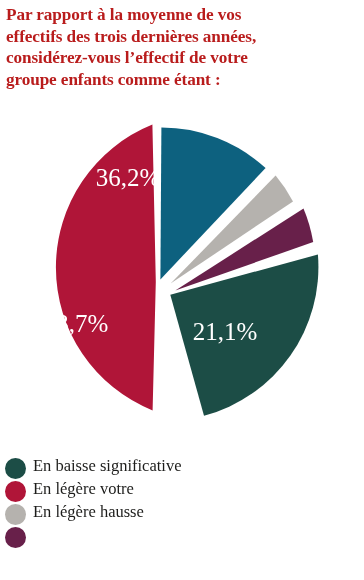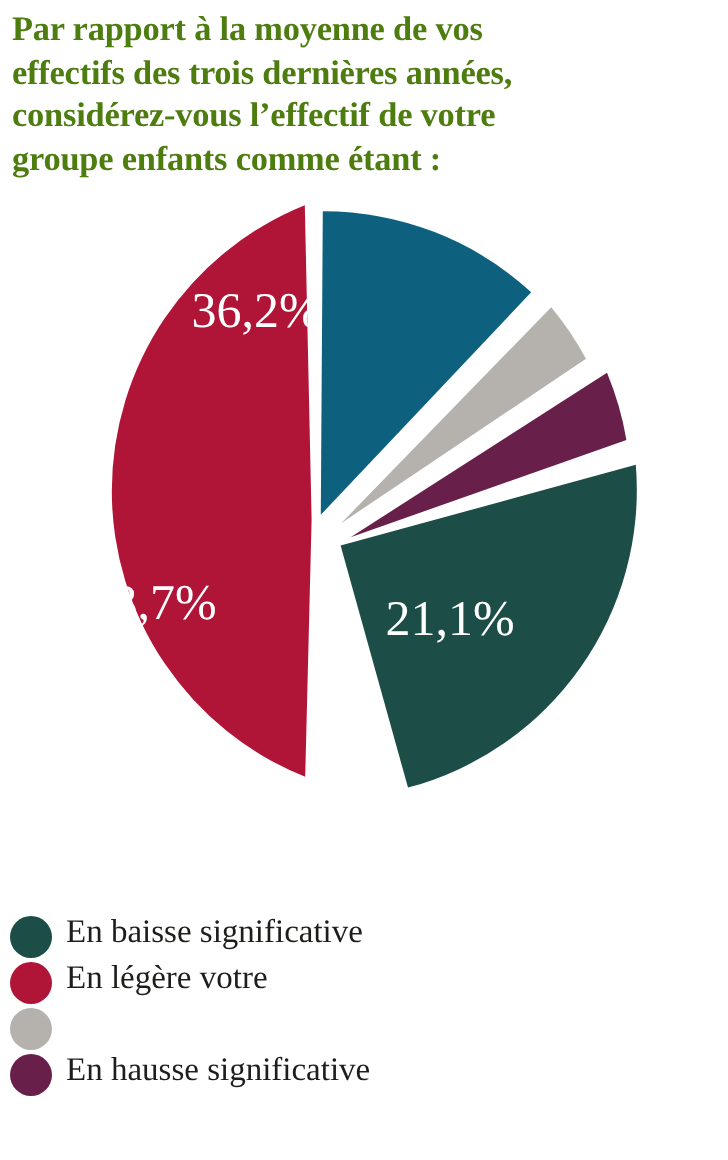--- a/index.html
+++ b/index.html
@@ -22,34 +22,34 @@
     height: 580px;
     background: #ffffff;
   }
 
   
   #chart-title {
     position: absolute;
     left: 6px;
     top: 4px;
     width: 352px;
-    color: #4d7c0f;
+    color: #b91c1c;
     font-family: "Liberation Serif", "DejaVu Serif", serif;
     font-size: 17.2px;
     font-weight: 700;
     line-height: 21.5px;
     letter-spacing: -0.1px;
     white-space: pre-line;
   }
 
   
   #pie-wrap {
     position: absolute;
     left: 0;
-    top: 96px;
+    top: 118px;
     width: 364px;
     height: 340px;
   }
   #pie-svg {
     display: block;
     width: 364px;
     height: 340px;
   }
   .slice-label {
     font-family: "Liberation Serif", "DejaVu Serif", serif;
@@ -140,22 +140,22 @@
     </div>
 
     <div class="legend-item">
       <span class="legend-swatch" style="background:#b01538"></span>
       <span class="legend-label">En légère votre</span>
     </div>
 
 
     <div class="legend-item">
       <span class="legend-swatch" style="background:#b5b2ae"></span>
+      <span class="legend-label">En légère hausse</span>
     </div>
 
     <div class="legend-item">
       <span class="legend-swatch" style="background:#68204a"></span>
-      <span class="legend-label">En hausse significative</span>
     </div>
 
   </div>
 
 </div>
 
 </body></html>

